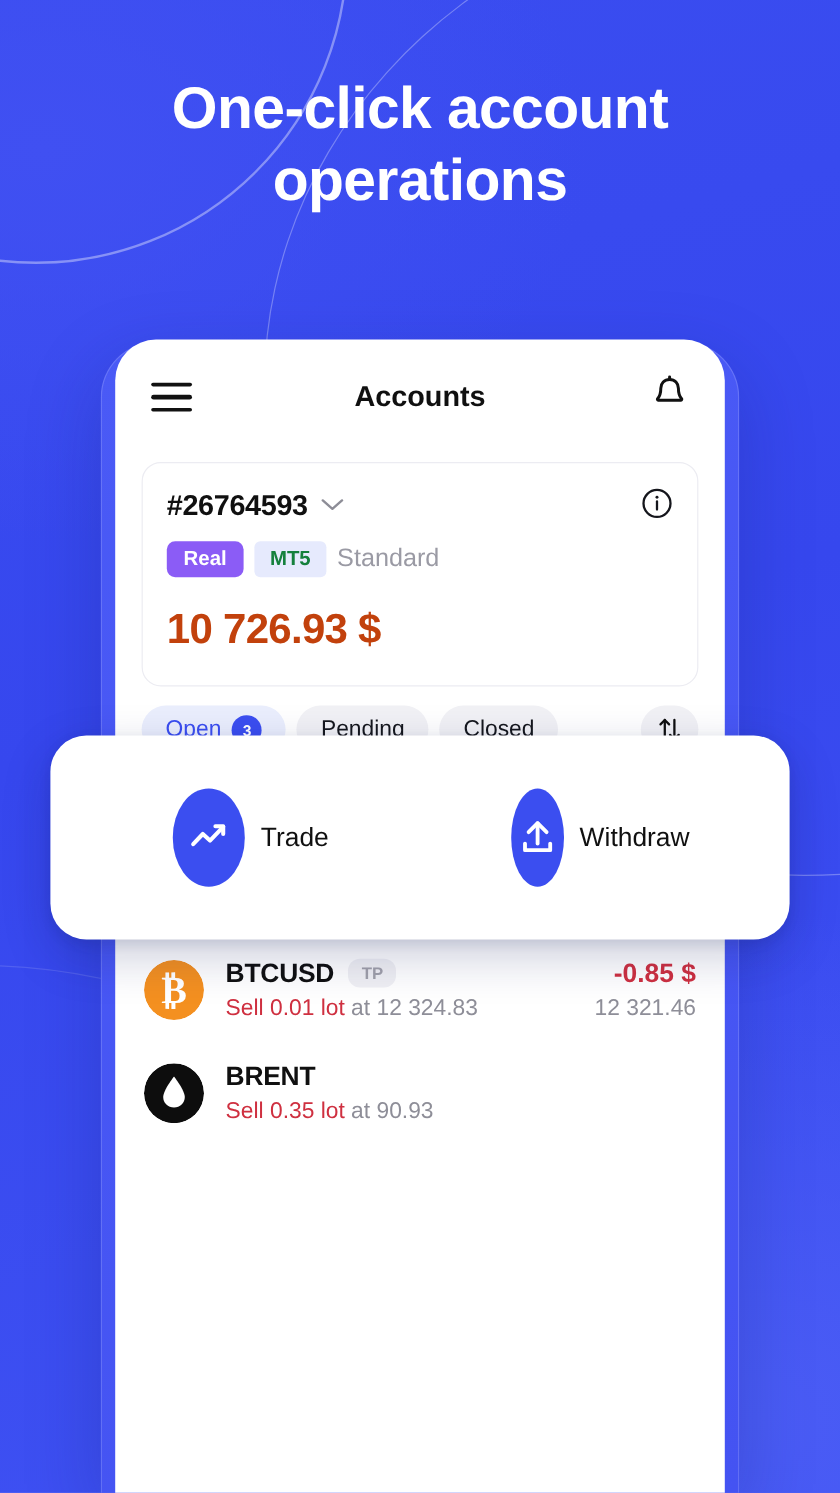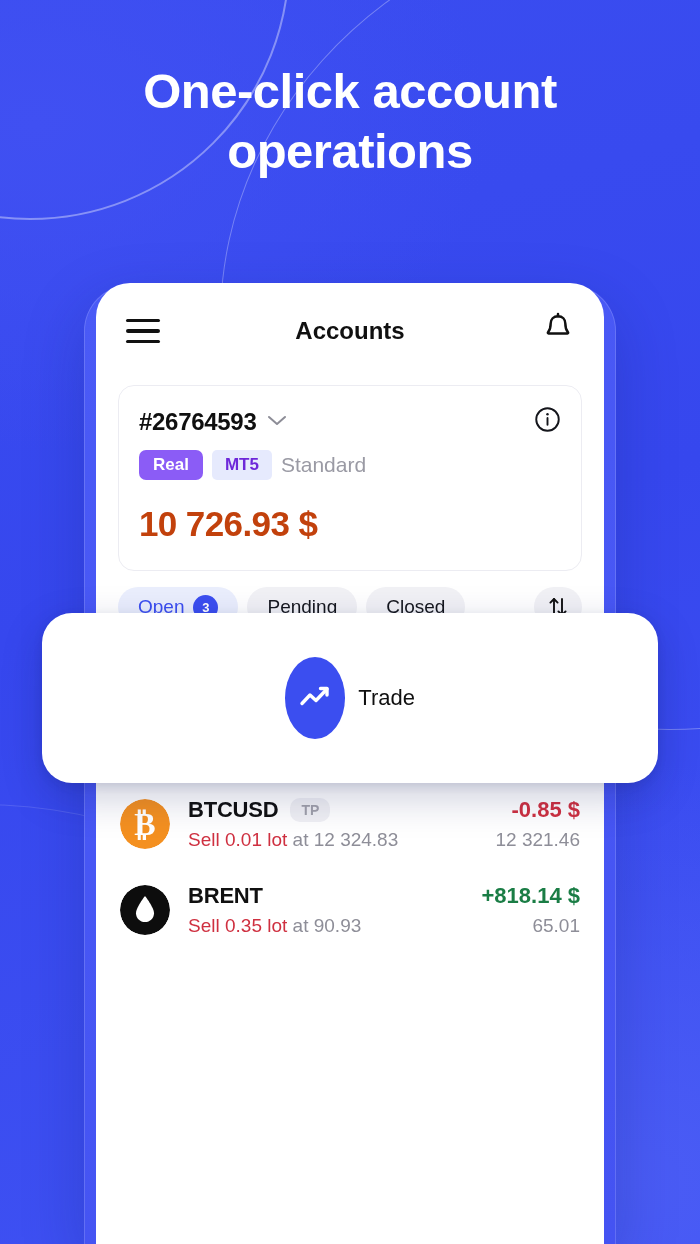--- a/index.html
+++ b/index.html
@@ -100,21 +100,21 @@
   .acct-row1 { display:flex; align-items:center; }
   .acct-number { font-size:24px; font-weight:bold; color:#101010; letter-spacing:-0.3px; }
   .chev { margin-left:10px; }
   .info-icon { margin-left:auto; }
   .badges { display:flex; align-items:center; gap:9px; margin-top:13px; }
   .badge-real {
     background:#8b5cf6; color:#fff; font-size:17px; font-weight:bold;
     padding:5px 14px; border-radius:7px;
   }
   .badge-mt5 {
-    background:#e6eafd; color:#6d28d9; font-size:17px; font-weight:bold;
+    background:#e6eafd; color:#15803d; font-size:17px; font-weight:bold;
     padding:5px 13px; border-radius:5px;
   }
   .badge-std { color:#9a9aa4; font-size:21px; }
   .balance {
     margin-top:24px;
     font-size:35px; font-weight:bold; color:#c2410c; letter-spacing:-0.6px;
   }
 
   
   .tabs {
@@ -368,36 +368,42 @@
       <div class="pos-top">
         <span class="pos-symbol">BRENT</span>
       </div>
       <div class="pos-sub">
         <span class="side-sell">Sell</span>
         <span class="side-sell">0.35 lot</span>
         <span>at</span>
         <span>90.93</span>
       </div>
     </div>
-    <div class="pos-right">
-      <div class="pos-profit profit-pos">+818.14 $</div>
-      <div class="pos-price">65.01</div>
-    </div>
   </div>
 
 </div>
 
 <div class="action-panel">
 
   <div class="action">
     <span class="action-circle">
       <svg width="44" height="44" viewBox="0 0 44 44" fill="none" stroke="#fff" stroke-width="3.4" stroke-linecap="round" stroke-linejoin="round">
         <path d="M9 27.5l8-8.5 6 5.5 11-11.5"></path>
         <path d="M27.5 12.5H34v6.5"></path>
       </svg>
     </span>
     <span class="action-label">Trade</span>
   </div>
 
 
+  <div class="action">
+    <span class="action-circle">
+      <svg width="44" height="44" viewBox="0 0 44 44" fill="none" stroke="#fff" stroke-width="3.2" stroke-linecap="round" stroke-linejoin="round">
+        <path d="M22 27V10"></path>
+          <path d="M14.5 17.5L22 10l7.5 7.5"></path>
+        <path d="M11.5 27v5.5h21V27"></path>
+      </svg>
+    </span>
+    <span class="action-label">Withdraw</span>
+  </div>
 
 
 </div>
 
 </body></html>

